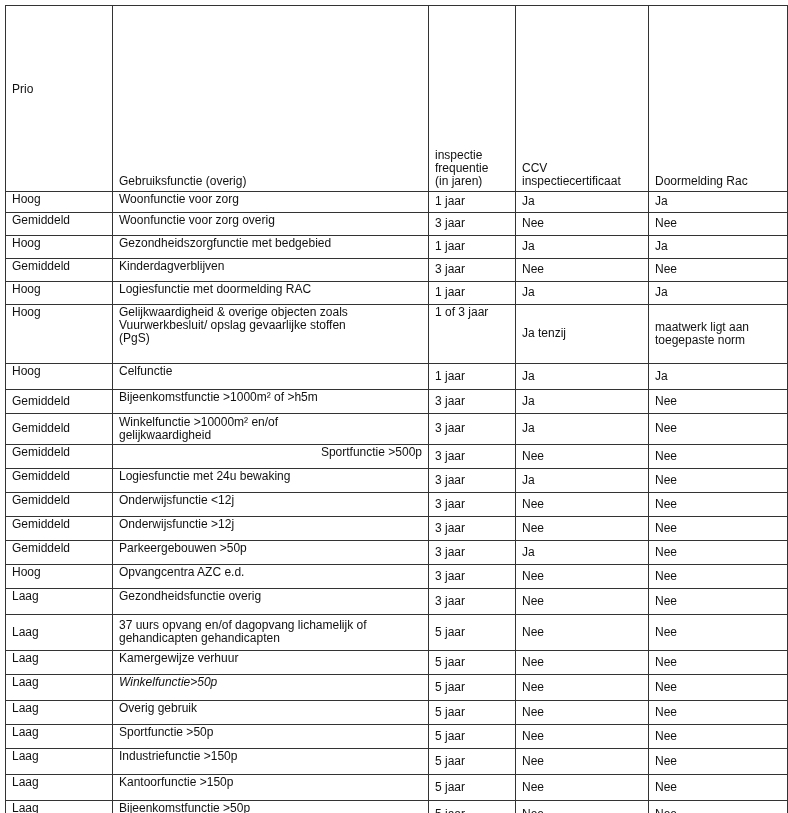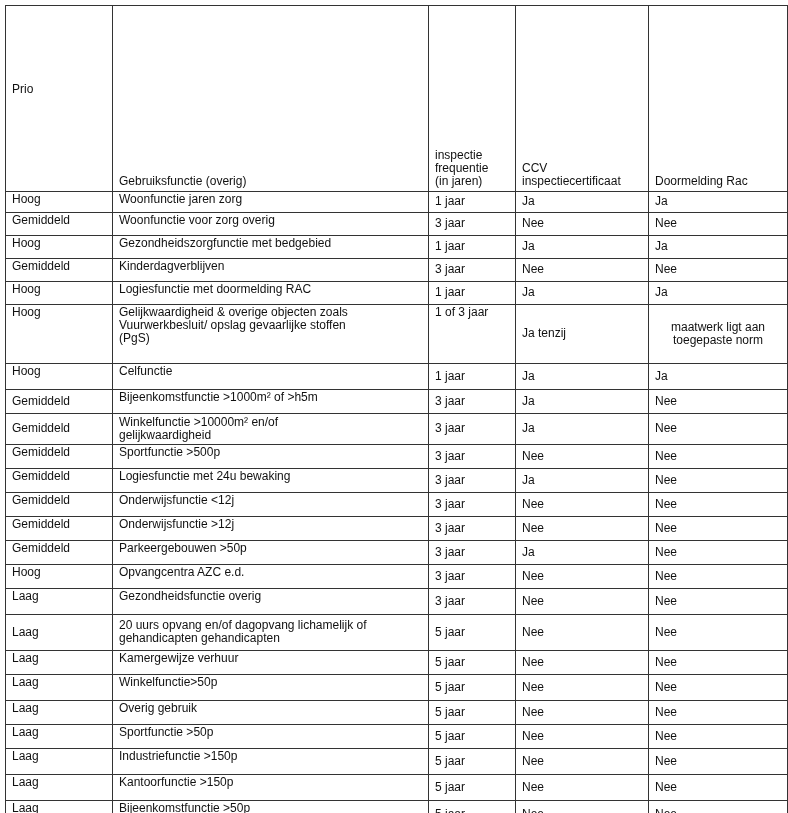--- a/index.html
+++ b/index.html
@@ -53,21 +53,21 @@
         <div>CCV</div>
         <div>inspectiecertificaat</div>
       </th>
       <th>Doormelding Rac</th>
     </tr>
   </thead>
   <tbody id="tbody">
       <tr style="height: 21px;">
         <td style="vertical-align: top;">Hoog</td>
         <td style="vertical-align: top;">
-          <div>Woonfunctie jaren zorg</div>
+          <div>Woonfunctie voor zorg</div>
         </td>
         <td style="vertical-align: middle;">1 jaar</td>
         <td style="vertical-align: middle;">Ja</td>
         <td style="vertical-align: middle;">
           <div>Ja</div>
         </td>
       </tr>
       <tr style="height: 23px;">
         <td style="vertical-align: top;">Gemiddeld</td>
         <td style="vertical-align: top;">
@@ -114,21 +114,21 @@
       </tr>
       <tr style="height: 59px;">
         <td style="vertical-align: top;">Hoog</td>
         <td style="vertical-align: top;">
           <div>Gelijkwaardigheid &amp; overige objecten zoals</div>
           <div>Vuurwerkbesluit/ opslag gevaarlijke stoffen</div>
           <div>(PgS)</div>
         </td>
         <td style="vertical-align: top;">1 of 3 jaar</td>
         <td style="vertical-align: middle;">Ja tenzij</td>
-        <td style="vertical-align: middle; text-align: center;">
+        <td style="vertical-align: middle;">
           <div>maatwerk ligt aan</div>
           <div>toegepaste norm</div>
         </td>
       </tr>
       <tr style="height: 26px;">
         <td style="vertical-align: top;">Hoog</td>
         <td style="vertical-align: top;">
           <div>Celfunctie</div>
         </td>
         <td style="vertical-align: middle;">1 jaar</td>
@@ -155,21 +155,21 @@
           <div>gelijkwaardigheid</div>
         </td>
         <td style="vertical-align: middle;">3 jaar</td>
         <td style="vertical-align: middle;">Ja</td>
         <td style="vertical-align: middle;">
           <div>Nee</div>
         </td>
       </tr>
       <tr style="height: 24px;">
         <td style="vertical-align: top;">Gemiddeld</td>
-        <td style="vertical-align: top;">
+        <td style="vertical-align: top; text-align: right;">
           <div>Sportfunctie &gt;500p</div>
         </td>
         <td style="vertical-align: middle;">3 jaar</td>
         <td style="vertical-align: middle;">Nee</td>
         <td style="vertical-align: middle;">
           <div>Nee</div>
         </td>
       </tr>
       <tr style="height: 24px;">
         <td style="vertical-align: top;">Gemiddeld</td>
@@ -233,21 +233,21 @@
         </td>
         <td style="vertical-align: middle;">3 jaar</td>
         <td style="vertical-align: middle;">Nee</td>
         <td style="vertical-align: middle;">
           <div>Nee</div>
         </td>
       </tr>
       <tr style="height: 36px;">
         <td style="vertical-align: middle;">Laag</td>
         <td style="vertical-align: middle;">
-          <div>20 uurs opvang en/of dagopvang lichamelijk of</div>
+          <div>37 uurs opvang en/of dagopvang lichamelijk of</div>
           <div>gehandicapten gehandicapten</div>
         </td>
         <td style="vertical-align: middle;">5 jaar</td>
         <td style="vertical-align: middle;">Nee</td>
         <td style="vertical-align: middle;">
           <div>Nee</div>
         </td>
       </tr>
       <tr style="height: 24px;">
         <td style="vertical-align: top;">Laag</td>
@@ -255,21 +255,21 @@
           <div>Kamergewijze verhuur</div>
         </td>
         <td style="vertical-align: middle;">5 jaar</td>
         <td style="vertical-align: middle;">Nee</td>
         <td style="vertical-align: middle;">
           <div>Nee</div>
         </td>
       </tr>
       <tr style="height: 26px;">
         <td style="vertical-align: top;">Laag</td>
-        <td style="vertical-align: top;">
+        <td style="vertical-align: top; font-style: italic;">
           <div>Winkelfunctie&gt;50p</div>
         </td>
         <td style="vertical-align: middle;">5 jaar</td>
         <td style="vertical-align: middle;">Nee</td>
         <td style="vertical-align: middle;">
           <div>Nee</div>
         </td>
       </tr>
       <tr style="height: 24px;">
         <td style="vertical-align: top;">Laag</td>

